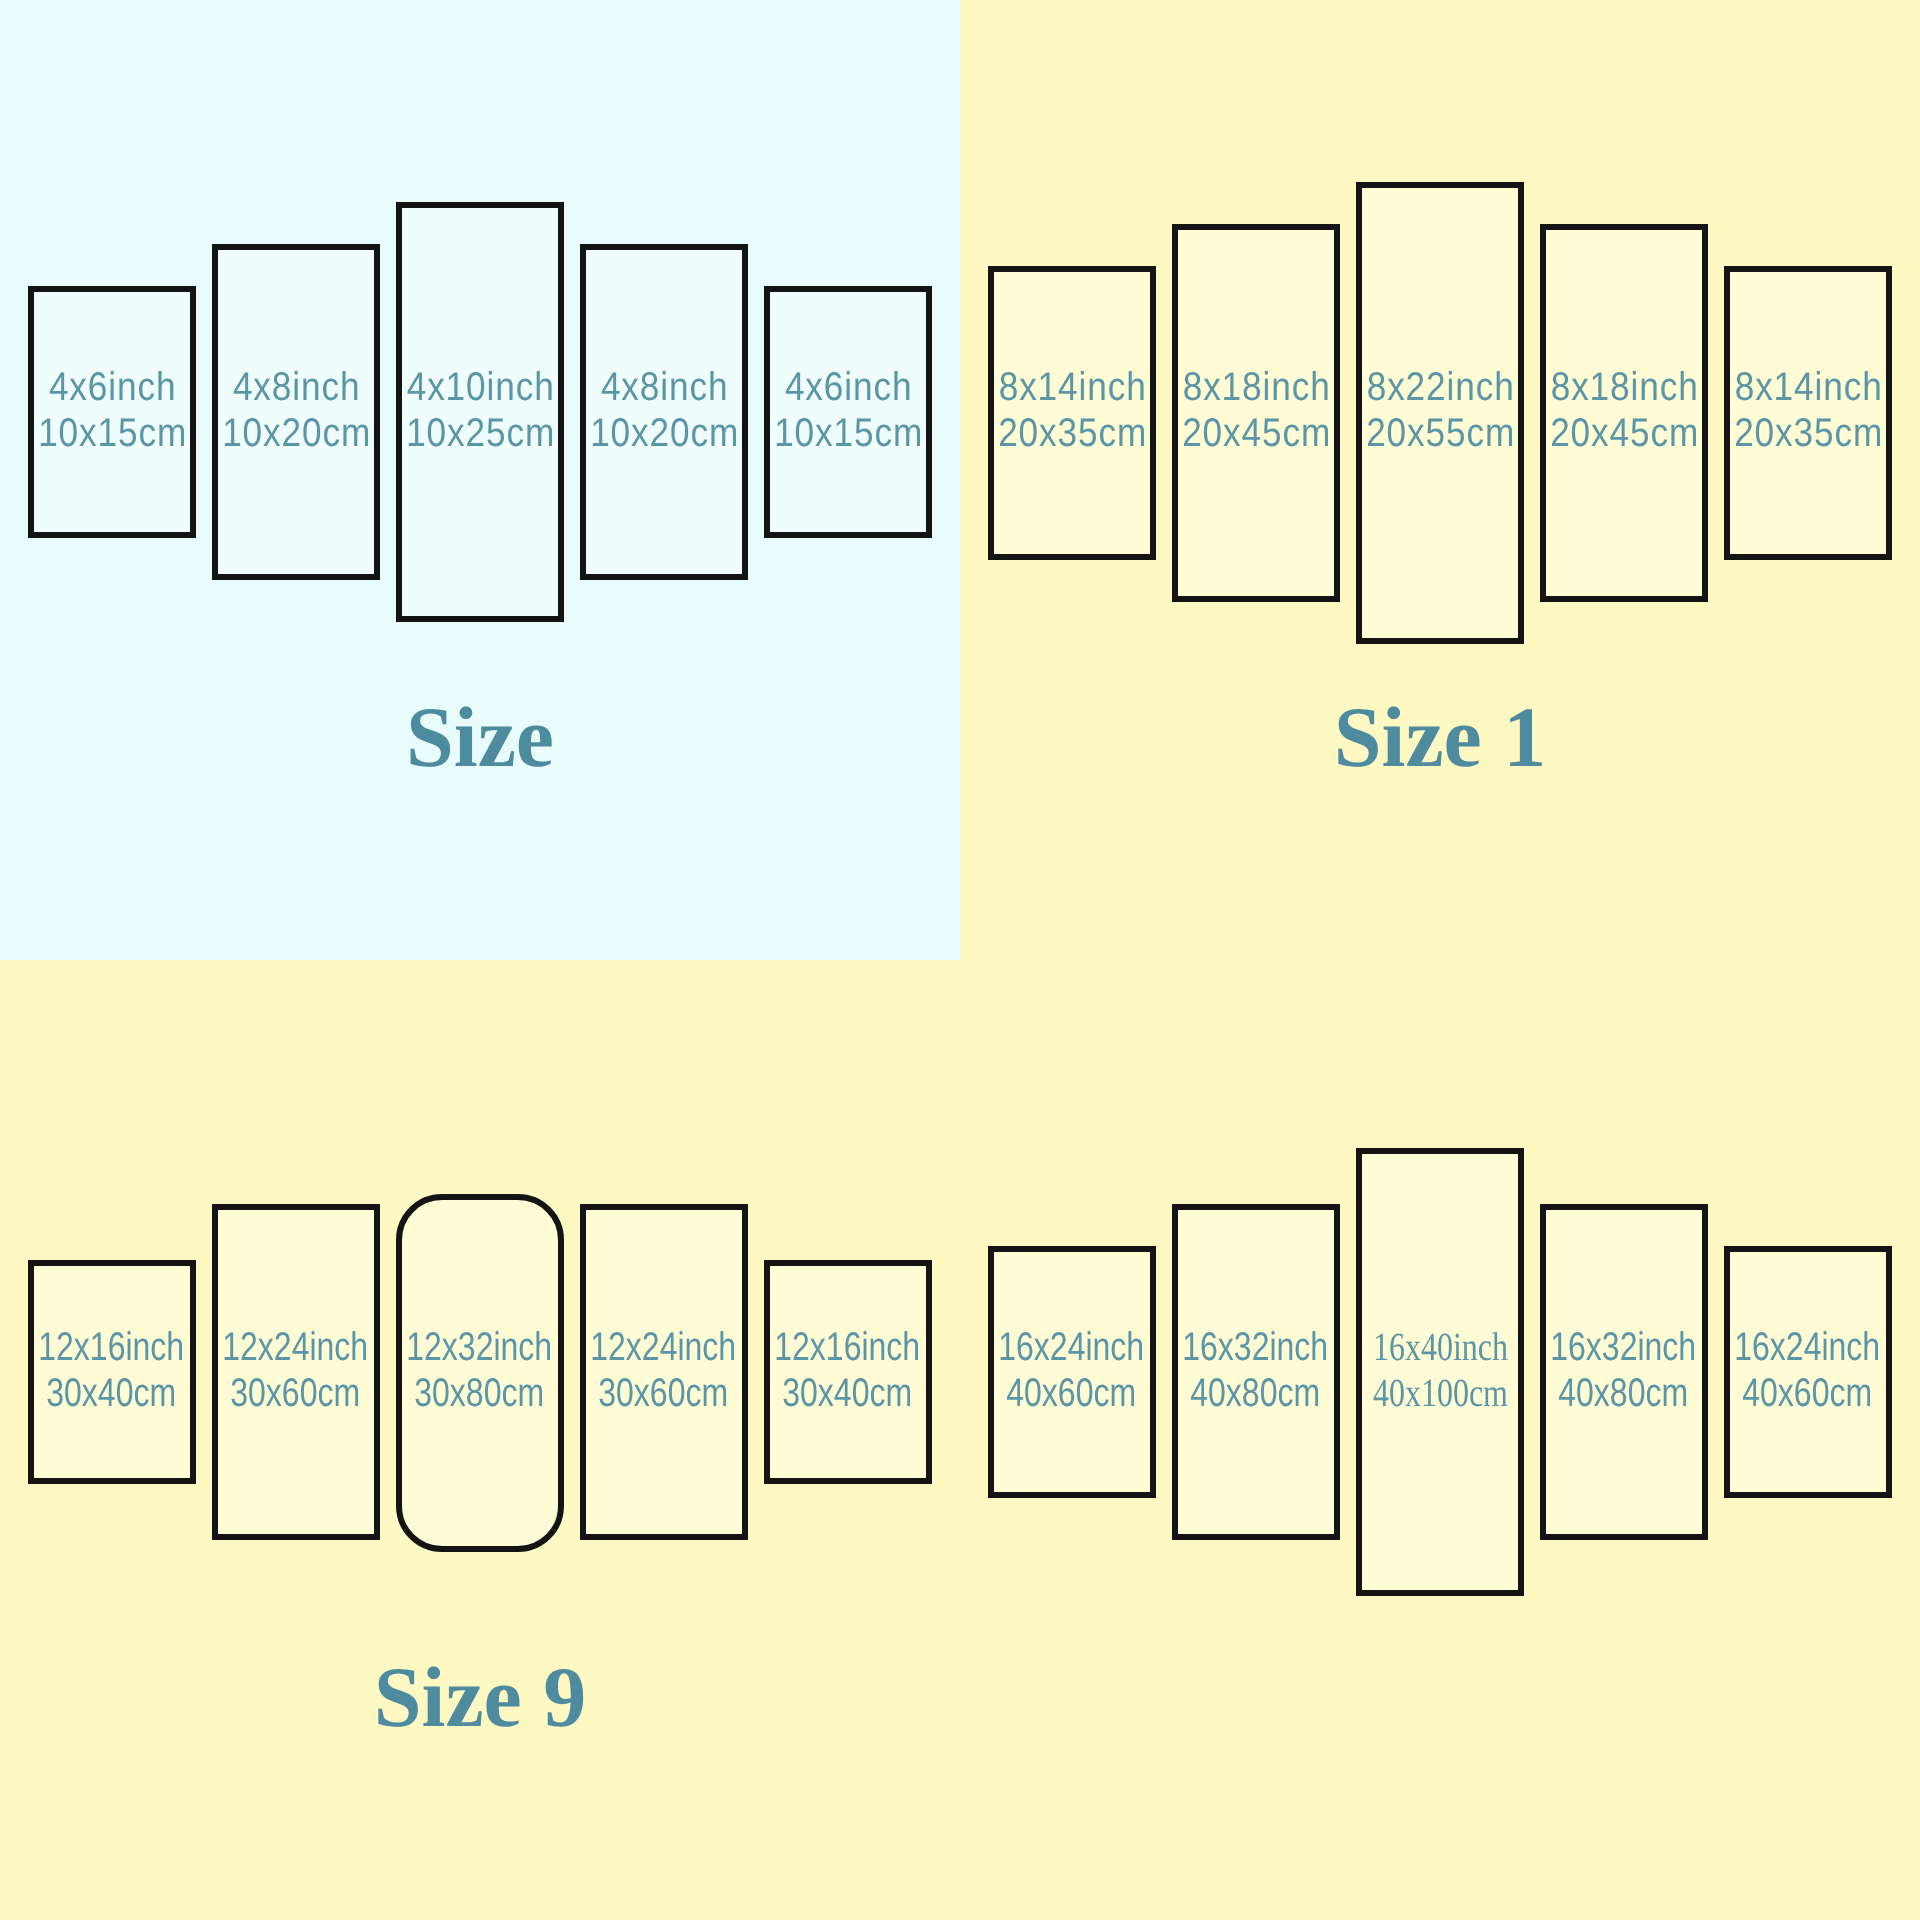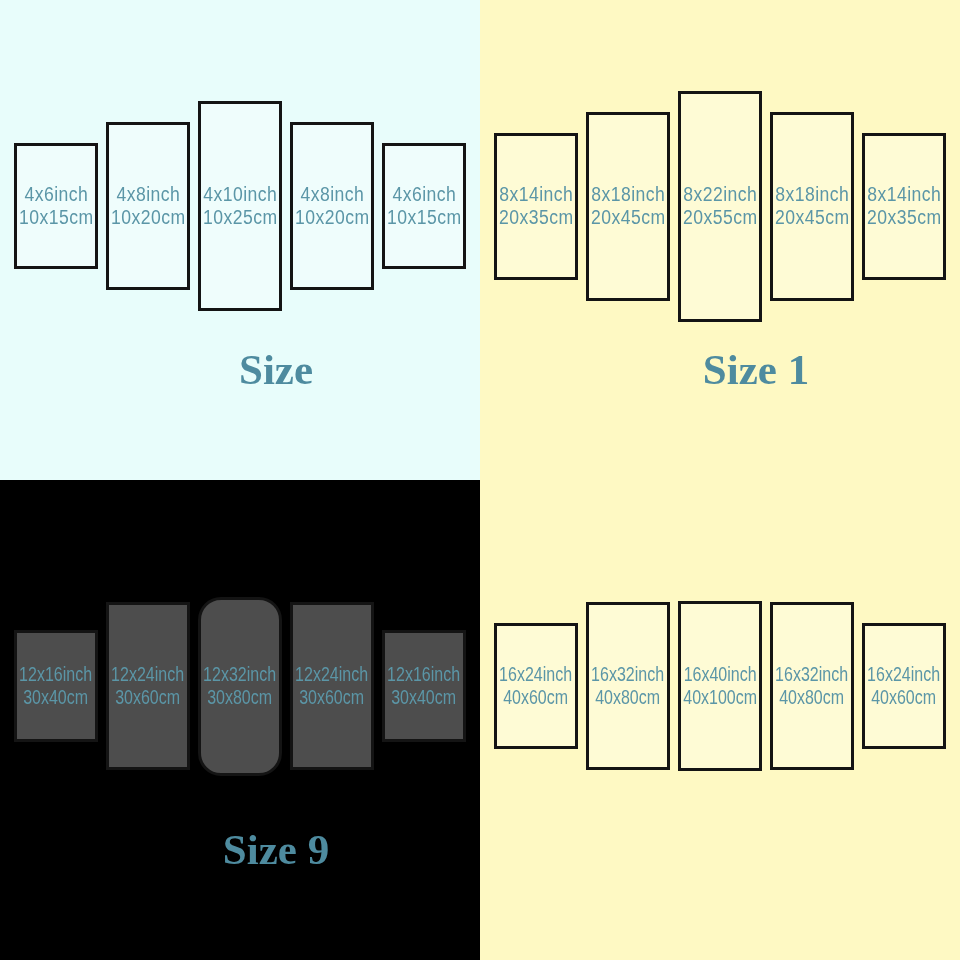--- a/index.html
+++ b/index.html
@@ -31,21 +31,20 @@
   }
   .q-top .panel-text{letter-spacing:0.5px;transform:scaleX(0.88);}
   .q-bottom .panel-text{transform:scaleX(0.80);}
   .q-title{
     position:absolute;top:345px;left:0;width:100%;
     text-align:center;
     font-family:"Liberation Serif", serif;
     font-weight:700;
     font-size:43px;
     color:#4e8b9f;
-    margin-left:36px;
   }
 </style>
 </head>
 <body>
 
 <div class="canvas">
 
   <div class="quadrant q-top" style="background: rgb(232, 253, 251);">
     <div class="panels">
       <div class="panel" style="height: 126px;">
@@ -111,21 +110,21 @@
       <div class="panel" style="height: 147px;">
         <div class="panel-text">
           <div class="line-inch">8x14inch</div>
           <div class="line-cm">20x35cm</div>
         </div>
       </div>
     </div>
     <div class="q-title">Size 1</div>
   </div>
 
-  <div class="quadrant q-bottom" style="background: #000000; text-decoration: underline;">
+  <div class="quadrant q-bottom" style="background: #fef9c3; text-decoration: underline;">
     <div class="panels">
       <div class="panel" style="height: 112px;">
         <div class="panel-text">
           <div class="line-inch">12x16inch</div>
           <div class="line-cm">30x40cm</div>
         </div>
       </div>
       <div class="panel" style="height: 168px;">
         <div class="panel-text">
           <div class="line-inch">12x24inch</div>
@@ -161,21 +160,21 @@
           <div class="line-inch">16x24inch</div>
           <div class="line-cm">40x60cm</div>
         </div>
       </div>
       <div class="panel" style="height: 168px;">
         <div class="panel-text">
           <div class="line-inch">16x32inch</div>
           <div class="line-cm">40x80cm</div>
         </div>
       </div>
-      <div class="panel" style="height: 170px;">
+      <div class="panel" style="height: 224px; font-family: Liberation Serif, serif;">
         <div class="panel-text">
           <div class="line-inch">16x40inch</div>
           <div class="line-cm">40x100cm</div>
         </div>
       </div>
       <div class="panel" style="height: 168px;">
         <div class="panel-text">
           <div class="line-inch">16x32inch</div>
           <div class="line-cm">40x80cm</div>
         </div>

